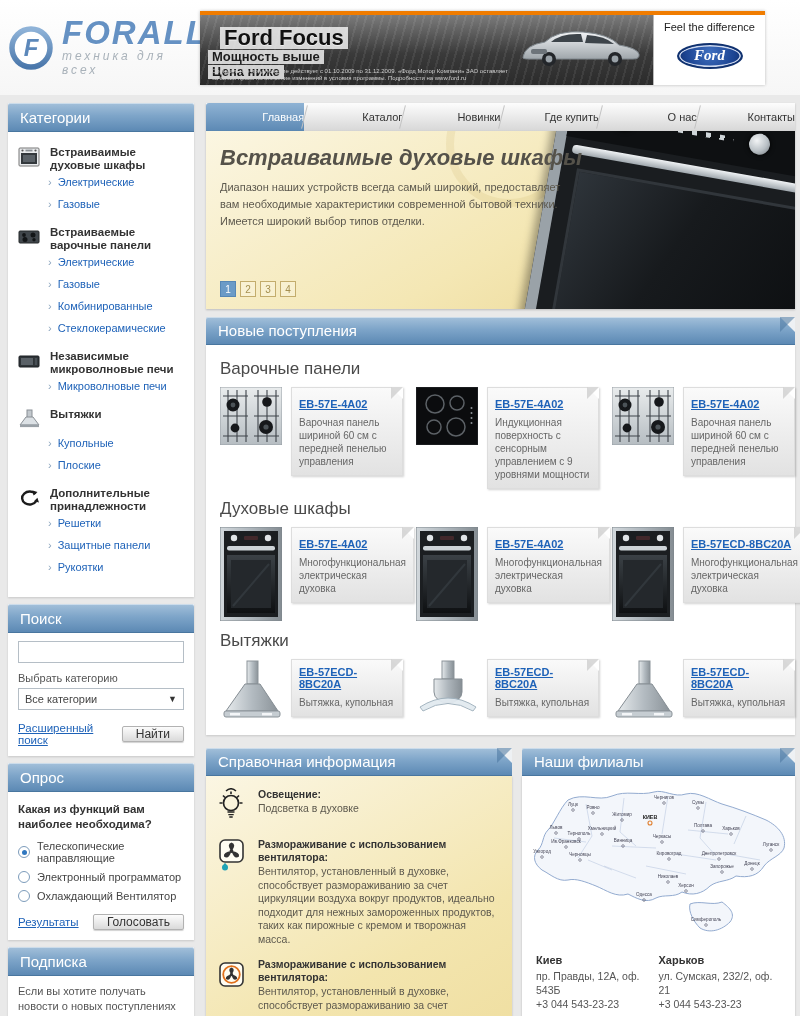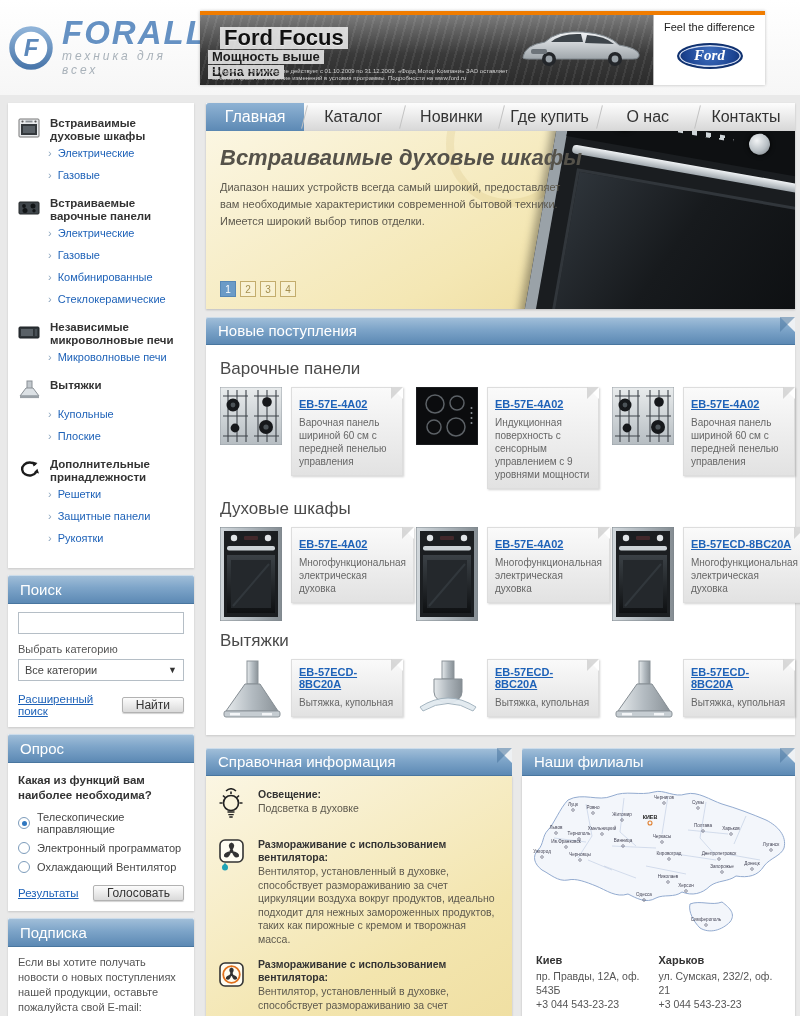--- a/index.html
+++ b/index.html
@@ -69,21 +69,21 @@
   .btn { background:linear-gradient(#fcfcfc,#dadada); border:1px solid #b2b2b2; border-radius:2px; padding:0 13px; font-size:12px; color:#333; box-shadow:0 1px 1px rgba(0,0,0,.18); cursor:pointer; font-family:inherit; }
   .poll-q { font-size:11.5px; font-weight:bold; color:#333; line-height:15px; margin:2px 0 8px; }
   .poll-opt { display:flex; align-items:center; gap:7px; margin:7px 0; cursor:pointer; }
   .radio { width:12px; height:12px; border:1px solid #7d9cbb; border-radius:50%; background:#fff; position:relative; flex:0 0 12px; }
   .radio.checked::after { content:""; position:absolute; inset:2.5px; border-radius:50%; background:#2f77c0; }
   .poll-txt { font-size:11px; color:#444; }
   .sub-text { font-size:11px; line-height:15px; color:#555; margin-bottom:10px; }
 
   
   .tabs { display:flex; height:28px; background:linear-gradient(#fdfdfd,#d7d7d7); box-shadow:0 1px 2px rgba(0,0,0,.2); }
-  .tab { flex:1; position:relative; text-align:center; line-height:28px; font-size:16px; color:#333; cursor:pointer; }
+  .tab { flex:1; position:relative; text-align:right; line-height:28px; font-size:11px; color:#333; cursor:pointer; }
   .tab + .tab::before { content:""; position:absolute; left:0; top:2px; width:1px; height:24px; background:#c2c2c2; transform:rotate(14deg); }
   .tab.active { background:linear-gradient(#8fb3d4,#5c89b4); color:#fff; border-radius:3px 0 0 0; }
   .tab.active::before { display:none; }
 
   
   .hero { position:relative; height:178px; overflow:hidden;
      background:linear-gradient(150deg,#fbf6e2 0%, #f4e7b4 55%, #e9d38c 100%); box-shadow:0 1px 2px rgba(0,0,0,.2); }
   .hero::before { content:""; position:absolute; left:330px; top:40px; width:150px; height:150px; border:10px solid rgba(190,160,75,.18); border-radius:50%; }
   .hero::after { content:""; position:absolute; left:240px; top:-50px; width:110px; height:110px; border:8px solid rgba(190,160,75,.14); border-radius:50%; }
   .hero-title { position:relative; z-index:2; font-size:22px; font-weight:bold; font-style:italic; color:#55524a; margin:14px 0 8px 14px; }
@@ -190,20 +190,21 @@
               <span>Ford</span>
             </div>
       </div>
     </div>
   </header>
 
   <div class="cols">
 
     <aside class="sidebar">
       <section class="sbox">
+        <div class="shead">Категории</div>
         <div class="sbody" id="cat-list">
               <div class="cat-group">
                 <span class="cat-icon"><svg width="22" height="20" viewBox="0 0 22 20">
                     <rect x="1" y="1" width="20" height="18" rx="1" fill="#e8eaec" stroke="#777"></rect>
                     <circle cx="4.5" cy="3.5" r="1.1" fill="#555"></circle>
                     <circle cx="17.5" cy="3.5" r="1.1" fill="#555"></circle>
                     <rect x="7.5" y="2.6" width="7" height="1.8" fill="#8a8f94"></rect>
                     <rect x="3" y="6" width="16" height="11" fill="#33383c"></rect>
                     <rect x="5" y="8" width="12" height="7" fill="#5a6167"></rect>
                   </svg></span>

